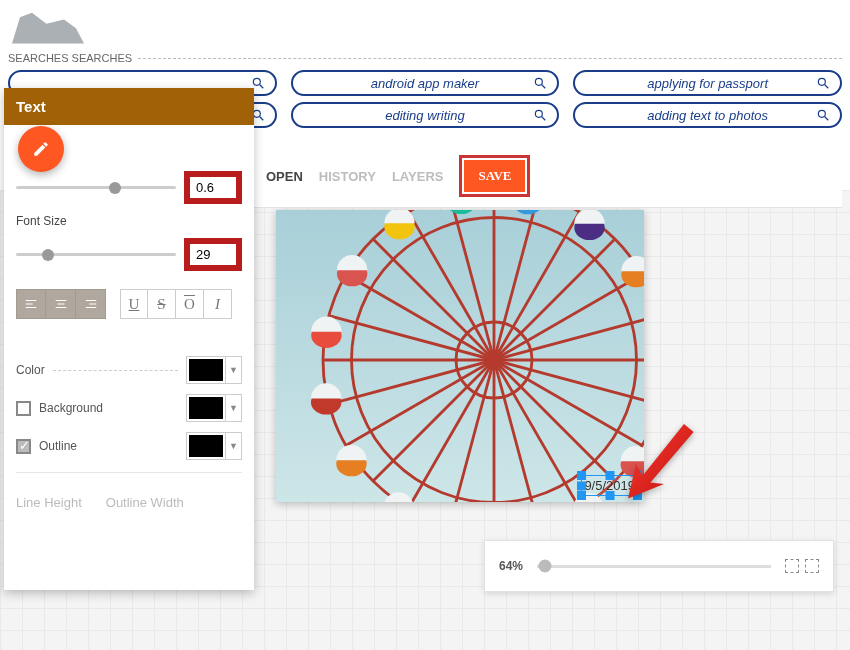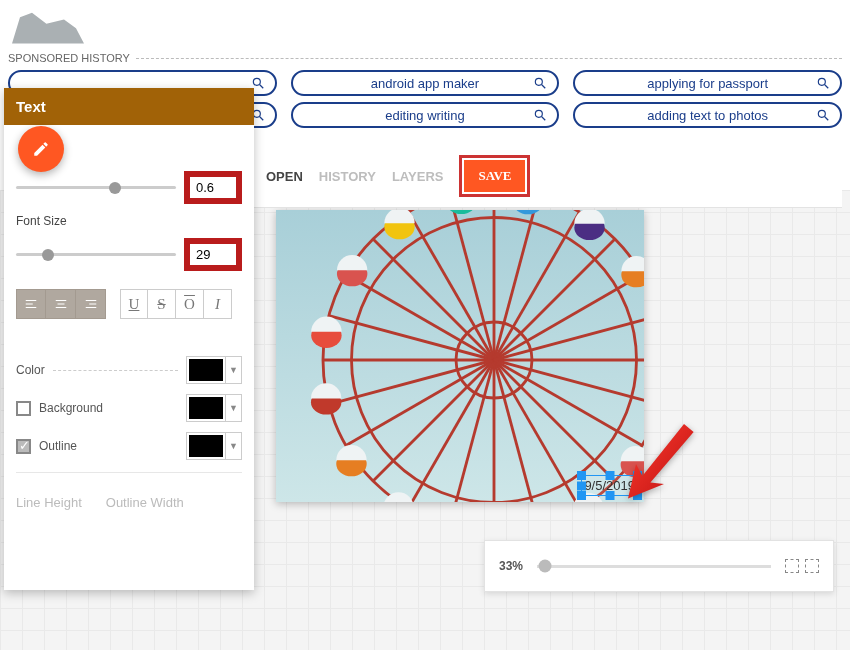--- a/index.html
+++ b/index.html
@@ -7,21 +7,21 @@
 
   
   .logo-area { padding: 4px 8px; }
   .logo { width: 80px; height: 44px; background: #aab0b3; clip-path: polygon(5% 90%, 15% 30%, 30% 20%, 48% 45%, 70% 35%, 85% 55%, 95% 90%); }
   .sponsored-row { display: flex; align-items: center; gap: 6px; padding: 0 8px 6px; font-size: 11px; color: #666; }
   .sponsored-row .line { flex: 1; border-top: 1px dashed #bbb; height: 0; }
 
   
   .search-pills { display: grid; grid-template-columns: repeat(3, 1fr); column-gap: 14px; row-gap: 6px; padding: 0 8px; margin-bottom: 8px; }
   .pill { border: 2px solid #1a3d8a; border-radius: 22px; padding: 4px 12px; color: #1a3d8a; font-size: 13px; display: flex; align-items: center; justify-content: center; position: relative; cursor: pointer; height: 26px; }
-  .pill .pill-text { flex: 1; text-align: center; }
+  .pill .pill-text { flex: 1; text-align: center; font-style: italic; }
   .pill .mag { position: absolute; right: 10px; }
   .mag svg { display: block; }
 
   
   .tabbar { position: absolute; left: 252px; top: 145px; display: flex; align-items: center; gap: 16px; background: #fff; padding: 10px 14px; border-bottom: 1px solid #e3e3e3; width: 590px; z-index: 4; }
   .tab { font-weight: 700; font-size: 13px; color: #bdbdbd; cursor: pointer; }
   .tab.active { color: #444; }
   .savebtn-wrap { border: 3px solid #c33; padding: 2px; }
   .savebtn { background: #ff5722; color: #fff; font-weight: 700; font-size: 13px; padding: 8px 14px; border: none; cursor: pointer; font-family: Liberation Serif, serif; }
 
@@ -83,21 +83,21 @@
   .fsicon { width: 14px; height: 14px; border: 1.5px dashed #888; cursor: pointer; }
 </style>
 </head>
 <body>
 
 <div class="logo-area">
   <div class="logo"></div>
 </div>
 
 <div class="sponsored-row">
-  <span>SPONSORED HISTORY</span>
+  <span>SEARCHES SEARCHES</span>
   <div class="line"></div>
 </div>
 
 <div class="search-pills">
   <div class="pill">
     <span class="pill-text"></span>
     <span class="mag">
         <svg width="14" height="14" viewBox="0 0 24 24">
           <circle cx="10" cy="10" r="6" fill="none" stroke="#1a3d8a" stroke-width="2"></circle>
           <line x1="15" y1="15" x2="21" y2="21" stroke="#1a3d8a" stroke-width="2"></line>
@@ -368,21 +368,21 @@
         <linearGradient id="ag" x1="0" y1="0" x2="1" y2="1">
           <stop offset="0" stop-color="#ff3b2f"></stop>
           <stop offset="1" stop-color="#b11"></stop>
         </linearGradient>
       </defs>
     <polygon points="80,5 92,15 38,78 55,80 10,98 20,55 28,70" fill="url(#ag)"></polygon>
   </svg>
 </div>
 
 <div class="zoombar">
-  <span class="zoomlbl">33%</span>
+  <span class="zoomlbl">64%</span>
   <div class="zoomtrack">
     <div class="zoomthumb"></div>
   </div>
   <div class="fsicons">
     <div class="fsicon"></div>
     <div class="fsicon"></div>
   </div>
 </div>
 
 </body></html>

